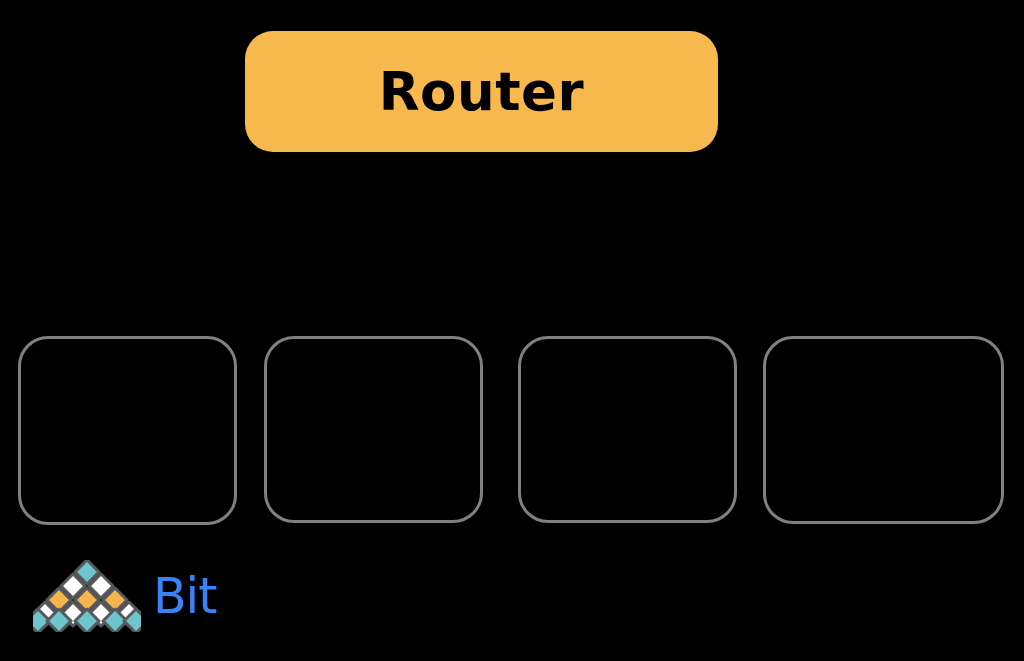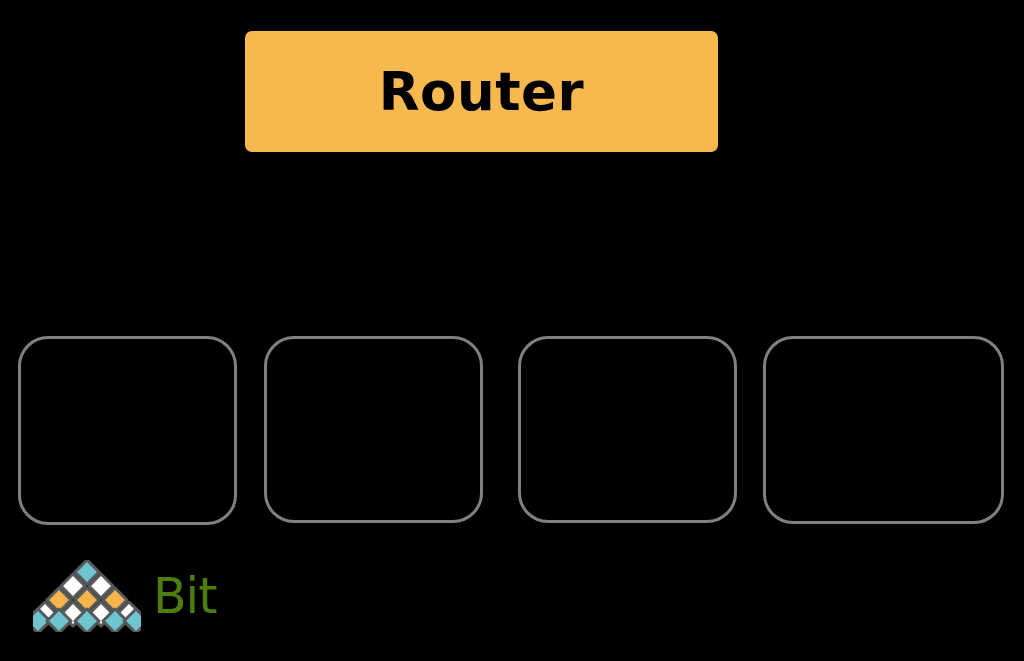--- a/index.html
+++ b/index.html
@@ -25,21 +25,21 @@
   }
 
   
   .router-node {
     position: absolute;
     left: 245px;
     top: 31px;
     width: 473px;
     height: 121px;
     background: #F7B84E;
-    border-radius: 7px;
+    border-radius: 28px;
     display: flex;
     align-items: center;
     justify-content: center;
     box-sizing: border-box;
   }
   .router-label {
     font-size: 53px;
     font-weight: bold;
     color: #000000;
     letter-spacing: 0.5px;
@@ -99,21 +99,21 @@
   .logo-word-a {
     font-size: 49px;
     font-weight: bold;
     color: #58595B;
     letter-spacing: -1px;
     line-height: 1;
   }
   .logo-word-b {
     font-size: 49px;
     font-weight: normal;
-    color: #4d7c0f;
+    color: #3b82f6;
     letter-spacing: -1px;
     line-height: 1;
   }
 </style>
 </head>
 <body>
 
 <div id="diagram-canvas">
 
   <div class="router-node">

